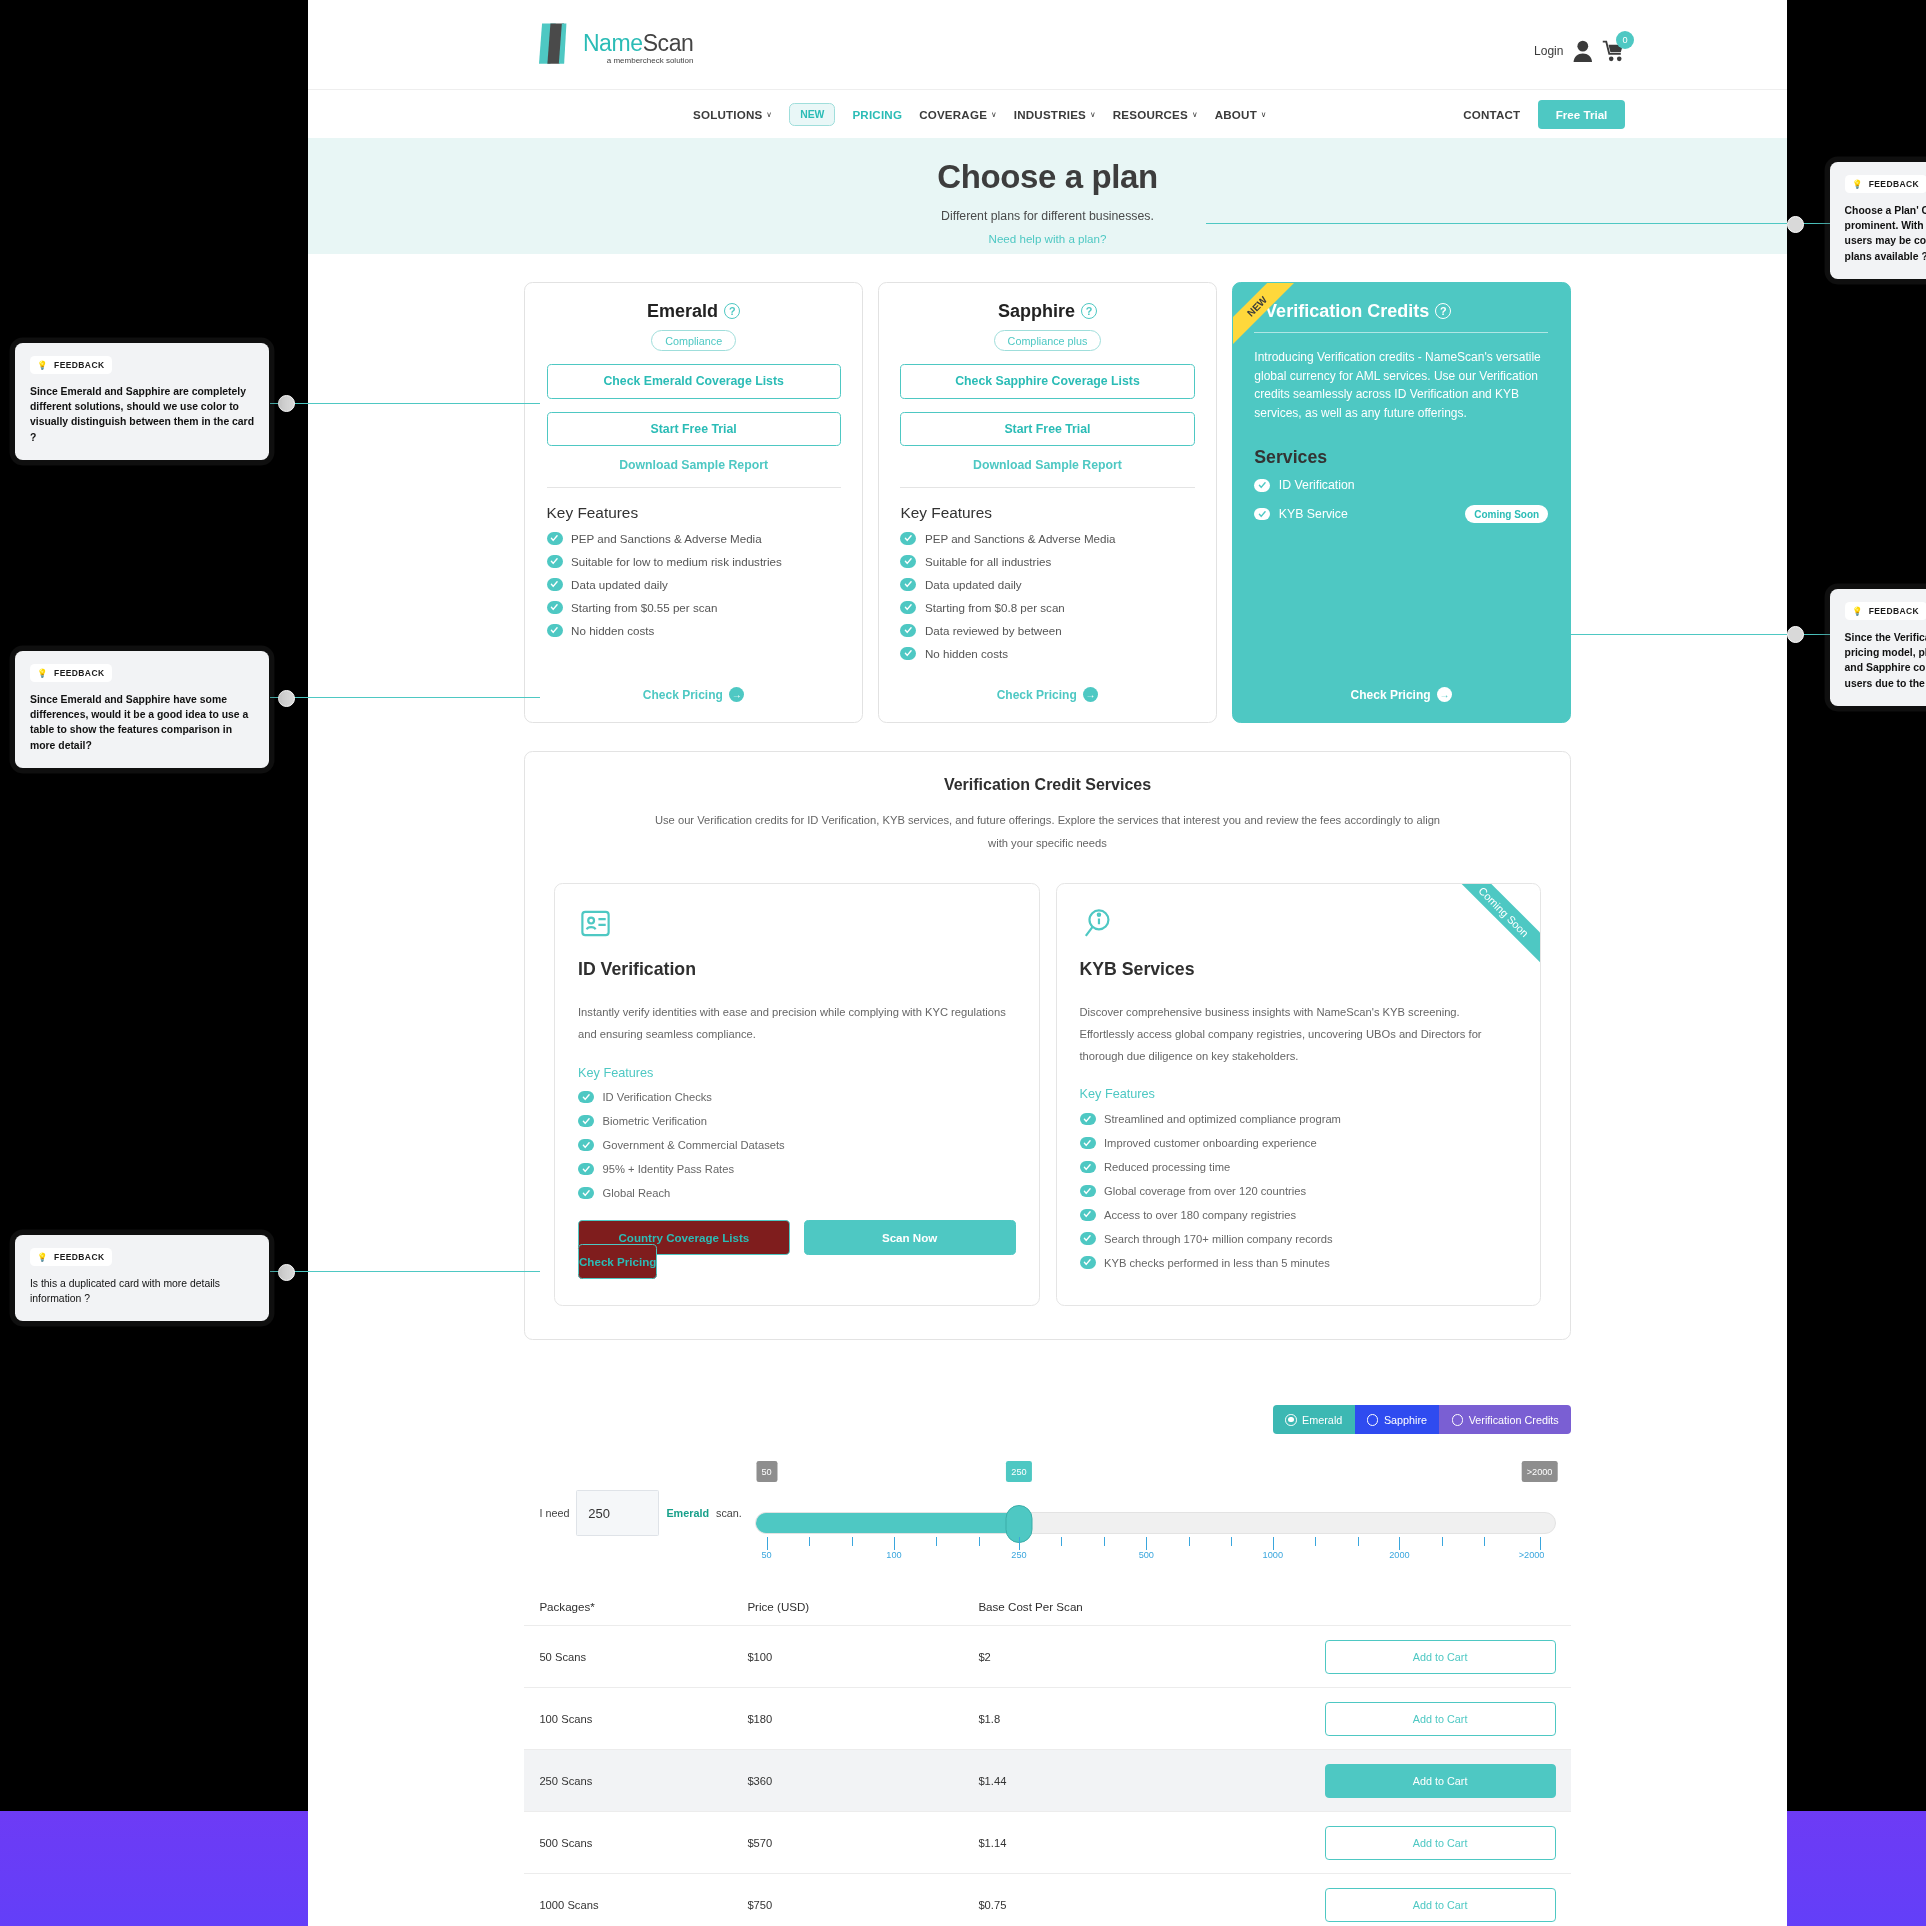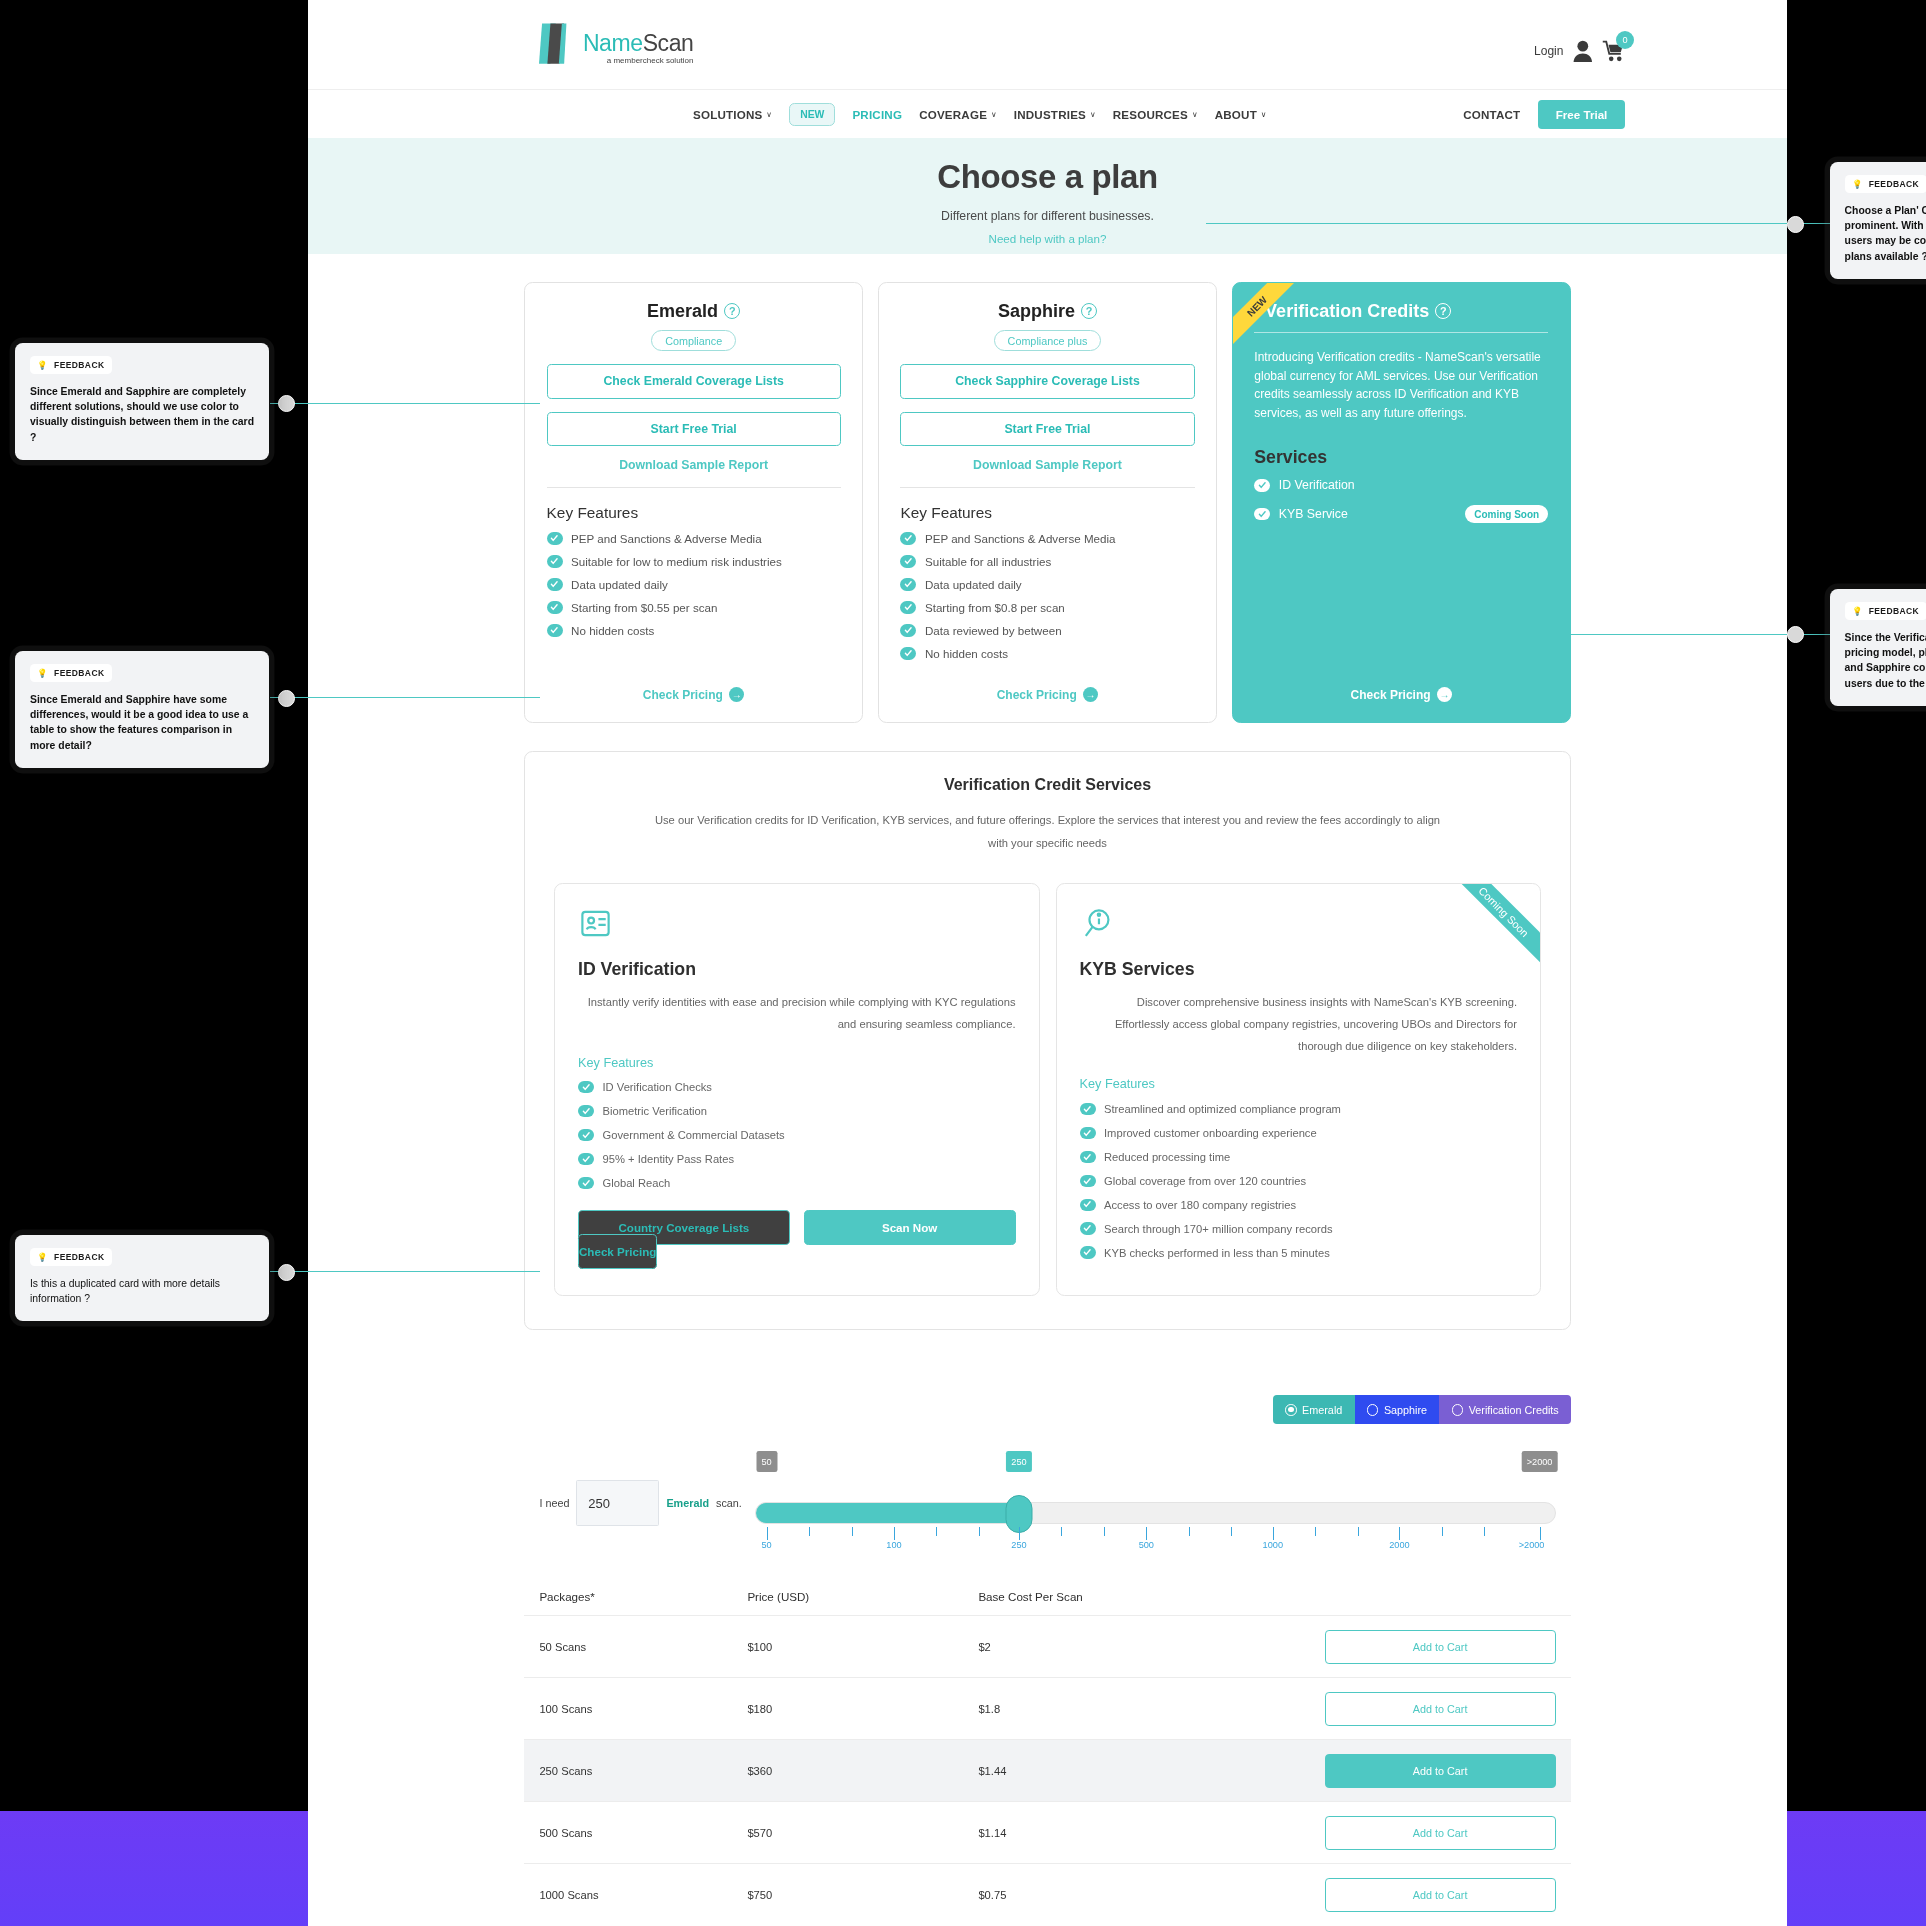--- a/index.html
+++ b/index.html
@@ -119,28 +119,28 @@
 
   
   .vcs-wrap { padding:0 216px; margin-top:28px; }
   .vcs-card { border:0.4px solid #e3e3e3; border-radius:8.5px; padding:24px 29px 33px 29px; background:#fff; }
   .vcs-title { text-align:center; font-size:16px; font-weight:700; color:#2f2f2f; }
   .vcs-sub { text-align:center; font-size:11.2px; color:#666; line-height:2.05; margin:14.6px auto 0 auto; max-width:801px; }
   .svc-row { display:flex; gap:16px; margin-top:28.5px; align-items:stretch; }
   .svc-card { flex:1; border:0.4px solid #e5e5e5; border-radius:8.5px; padding:21.6px 23px 25px 23px; position:relative; overflow:hidden; }
   .svc-icon { width:35px; height:35px; }
   .svc-name { font-size:17.7px; font-weight:700; color:#2f2f2f; margin-top:17px; }
-  .svc-desc { font-size:11.2px; color:#666; line-height:1.95; margin-top:12px;text-align:right; }
+  .svc-desc { font-size:11.2px; color:#666; line-height:1.95; margin-top:22px; }
   .svc-key { font-size:12.7px; color:#4ec8c3; margin-top:20px; }
   .svc-feats { margin-top:11.6px; }
   .svc-feat { display:flex; align-items:center; gap:8.5px; font-size:11.2px; color:#666; margin-bottom:11.6px; }
   .svc-btns { display:flex; gap:14px; margin-top:21px; }
   .svc-btn {
     flex:1; text-align:center; font-size:11.6px; font-weight:700; padding:10px 0;
-    border-radius:4.6px; border:1.2px solid #4ec8c3; color:#2bbcb6; background:#404040;
+    border-radius:4.6px; border:1.2px solid #4ec8c3; color:#2bbcb6; background:#7f1d1d;
   }
   .svc-btn.solid { background:#4ec8c3; color:#fff; border-color:#4ec8c3; }
   .svc-btn.wide { flex:none; width:100%; margin-top:12.3px; }
   .diag-ribbon {
     position:absolute; right:-45px; top:17px; width:162px;
     background:#4ec8c3; color:#fff; font-size:10.8px; text-align:center;
     padding:4.6px 0; transform:rotate(45deg);
   }
 
   

